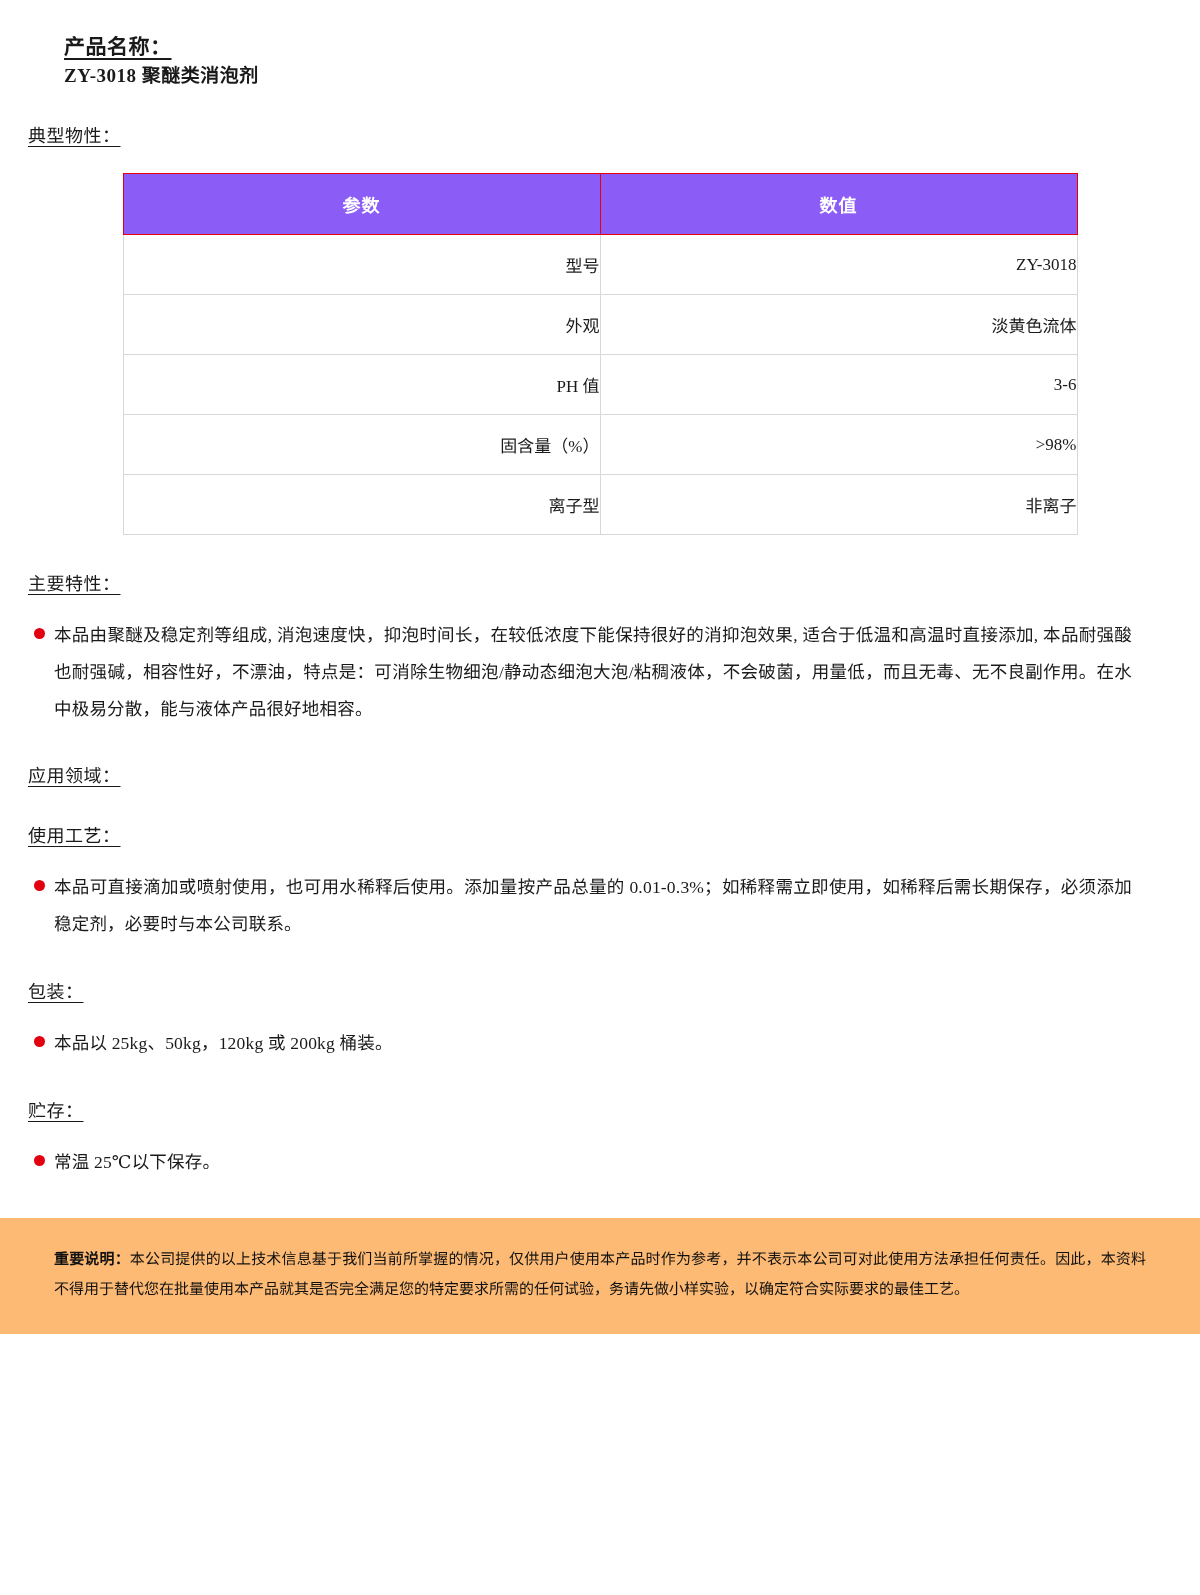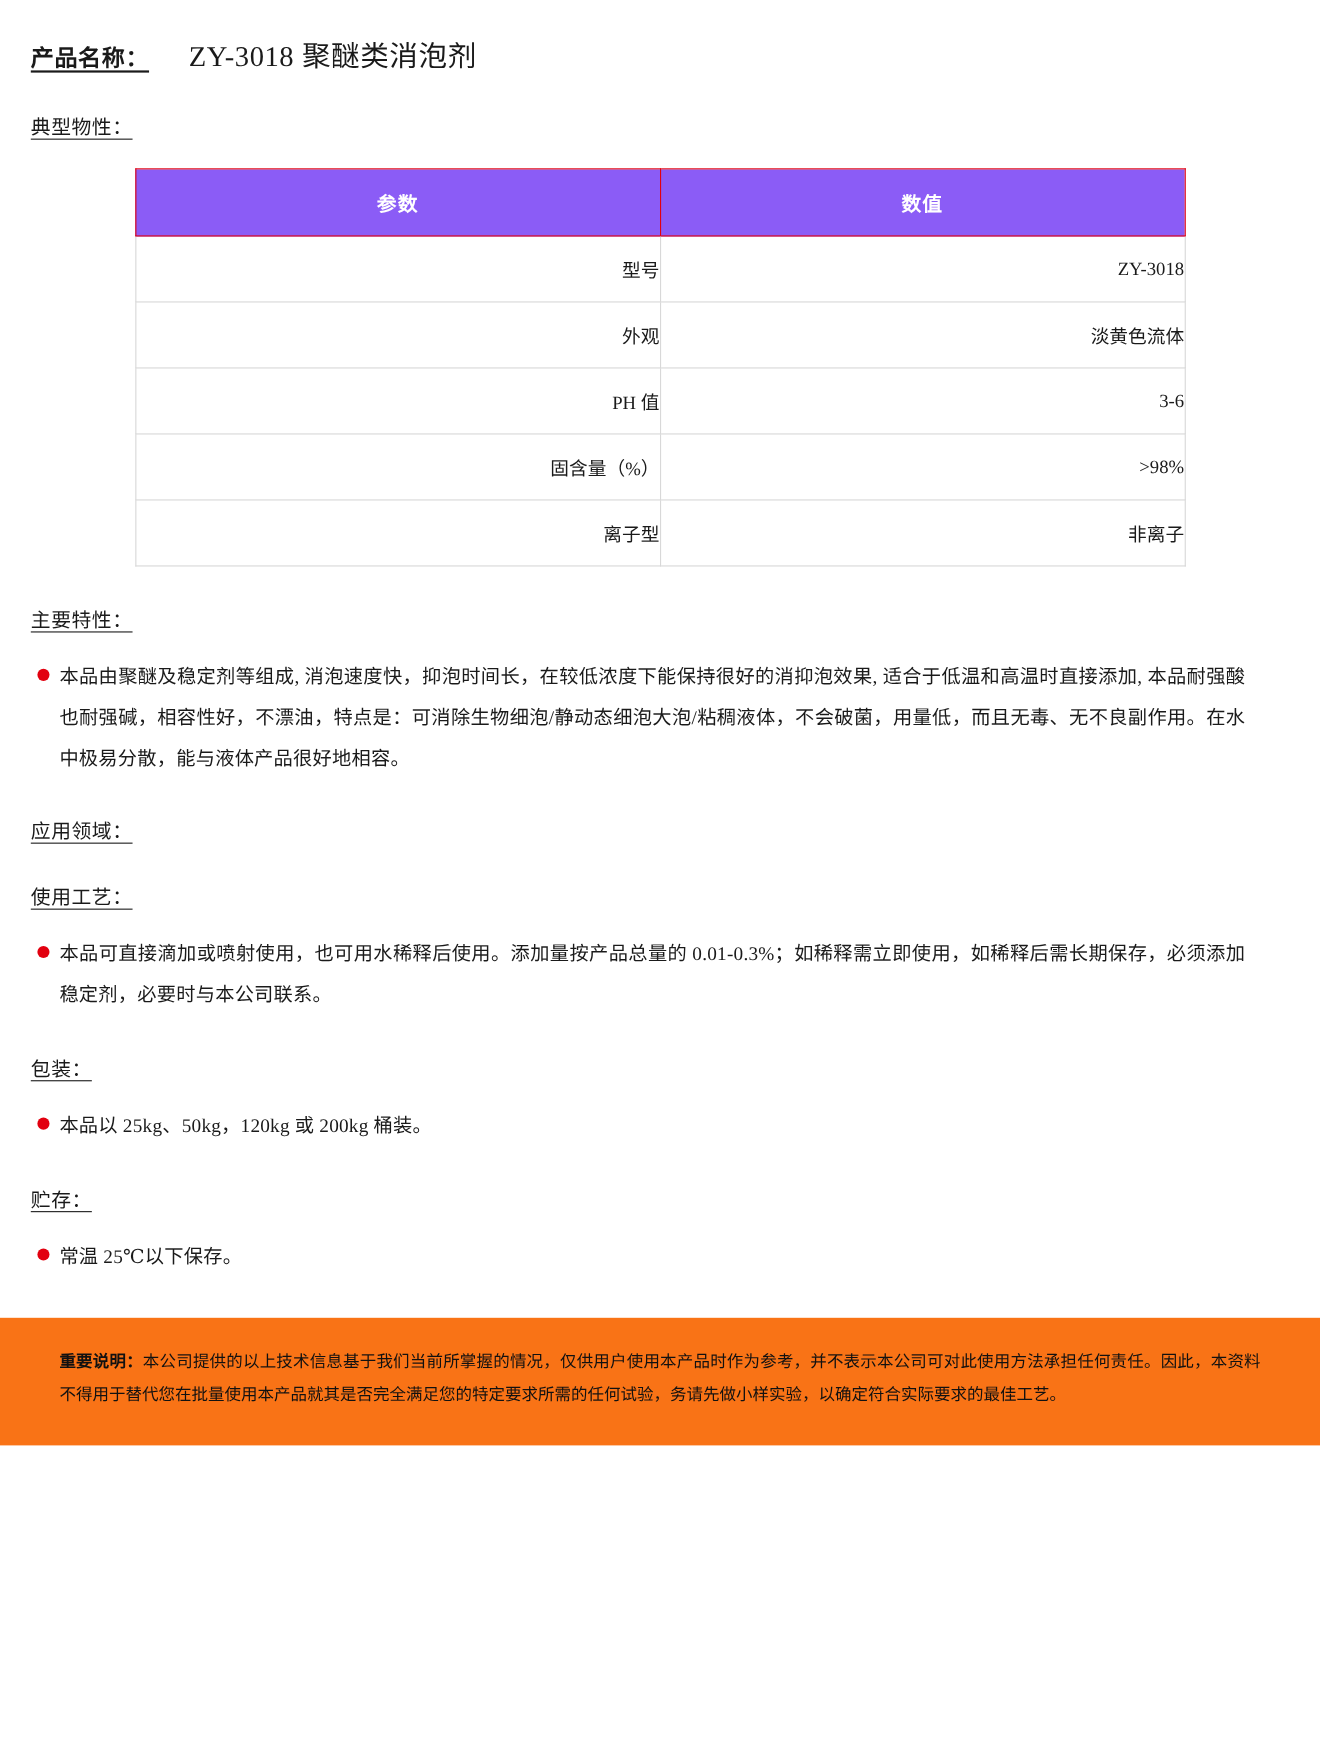--- a/index.html
+++ b/index.html
@@ -20,32 +20,33 @@
     min-height: 1595px;
     padding: 22px 28px 0 28px;
     box-sizing: border-box;
   }
 
   
   .product-line {
     display: flex;
     align-items: baseline;
     margin: 8px 0 0 0;
+    flex-direction: column;
   }
   .product-label {
     font-size: 21px;
     font-weight: bold;
     text-decoration: underline;
     text-underline-offset: 4px;
     letter-spacing: 0.5px;
     white-space: nowrap;
   }
   .product-value {
-    font-size: 26px;
-    font-weight: normal;
+    font-size: 19px;
+    font-weight: bold;
     margin-left: 36px;
     letter-spacing: 0.5px;
     white-space: nowrap;
   }
 
   
   .section-heading {
     font-size: 18px;
     font-weight: normal;
     text-decoration: underline;
@@ -110,21 +111,21 @@
     font-size: 17.5px;
     line-height: 2.1;
     text-align: justify;
     letter-spacing: 0.2px;
     flex: 1 1 auto;
   }
 
   
   .note {
     margin: 38px -28px 0 -28px;
-    background: #f97316;
+    background: #fdba74;
     padding: 26px 54px 30px 54px;
     box-sizing: border-box;
   }
   .note p {
     margin: 0;
     font-size: 15px;
     line-height: 2.0;
     text-align: justify;
     color: #111;
   }

